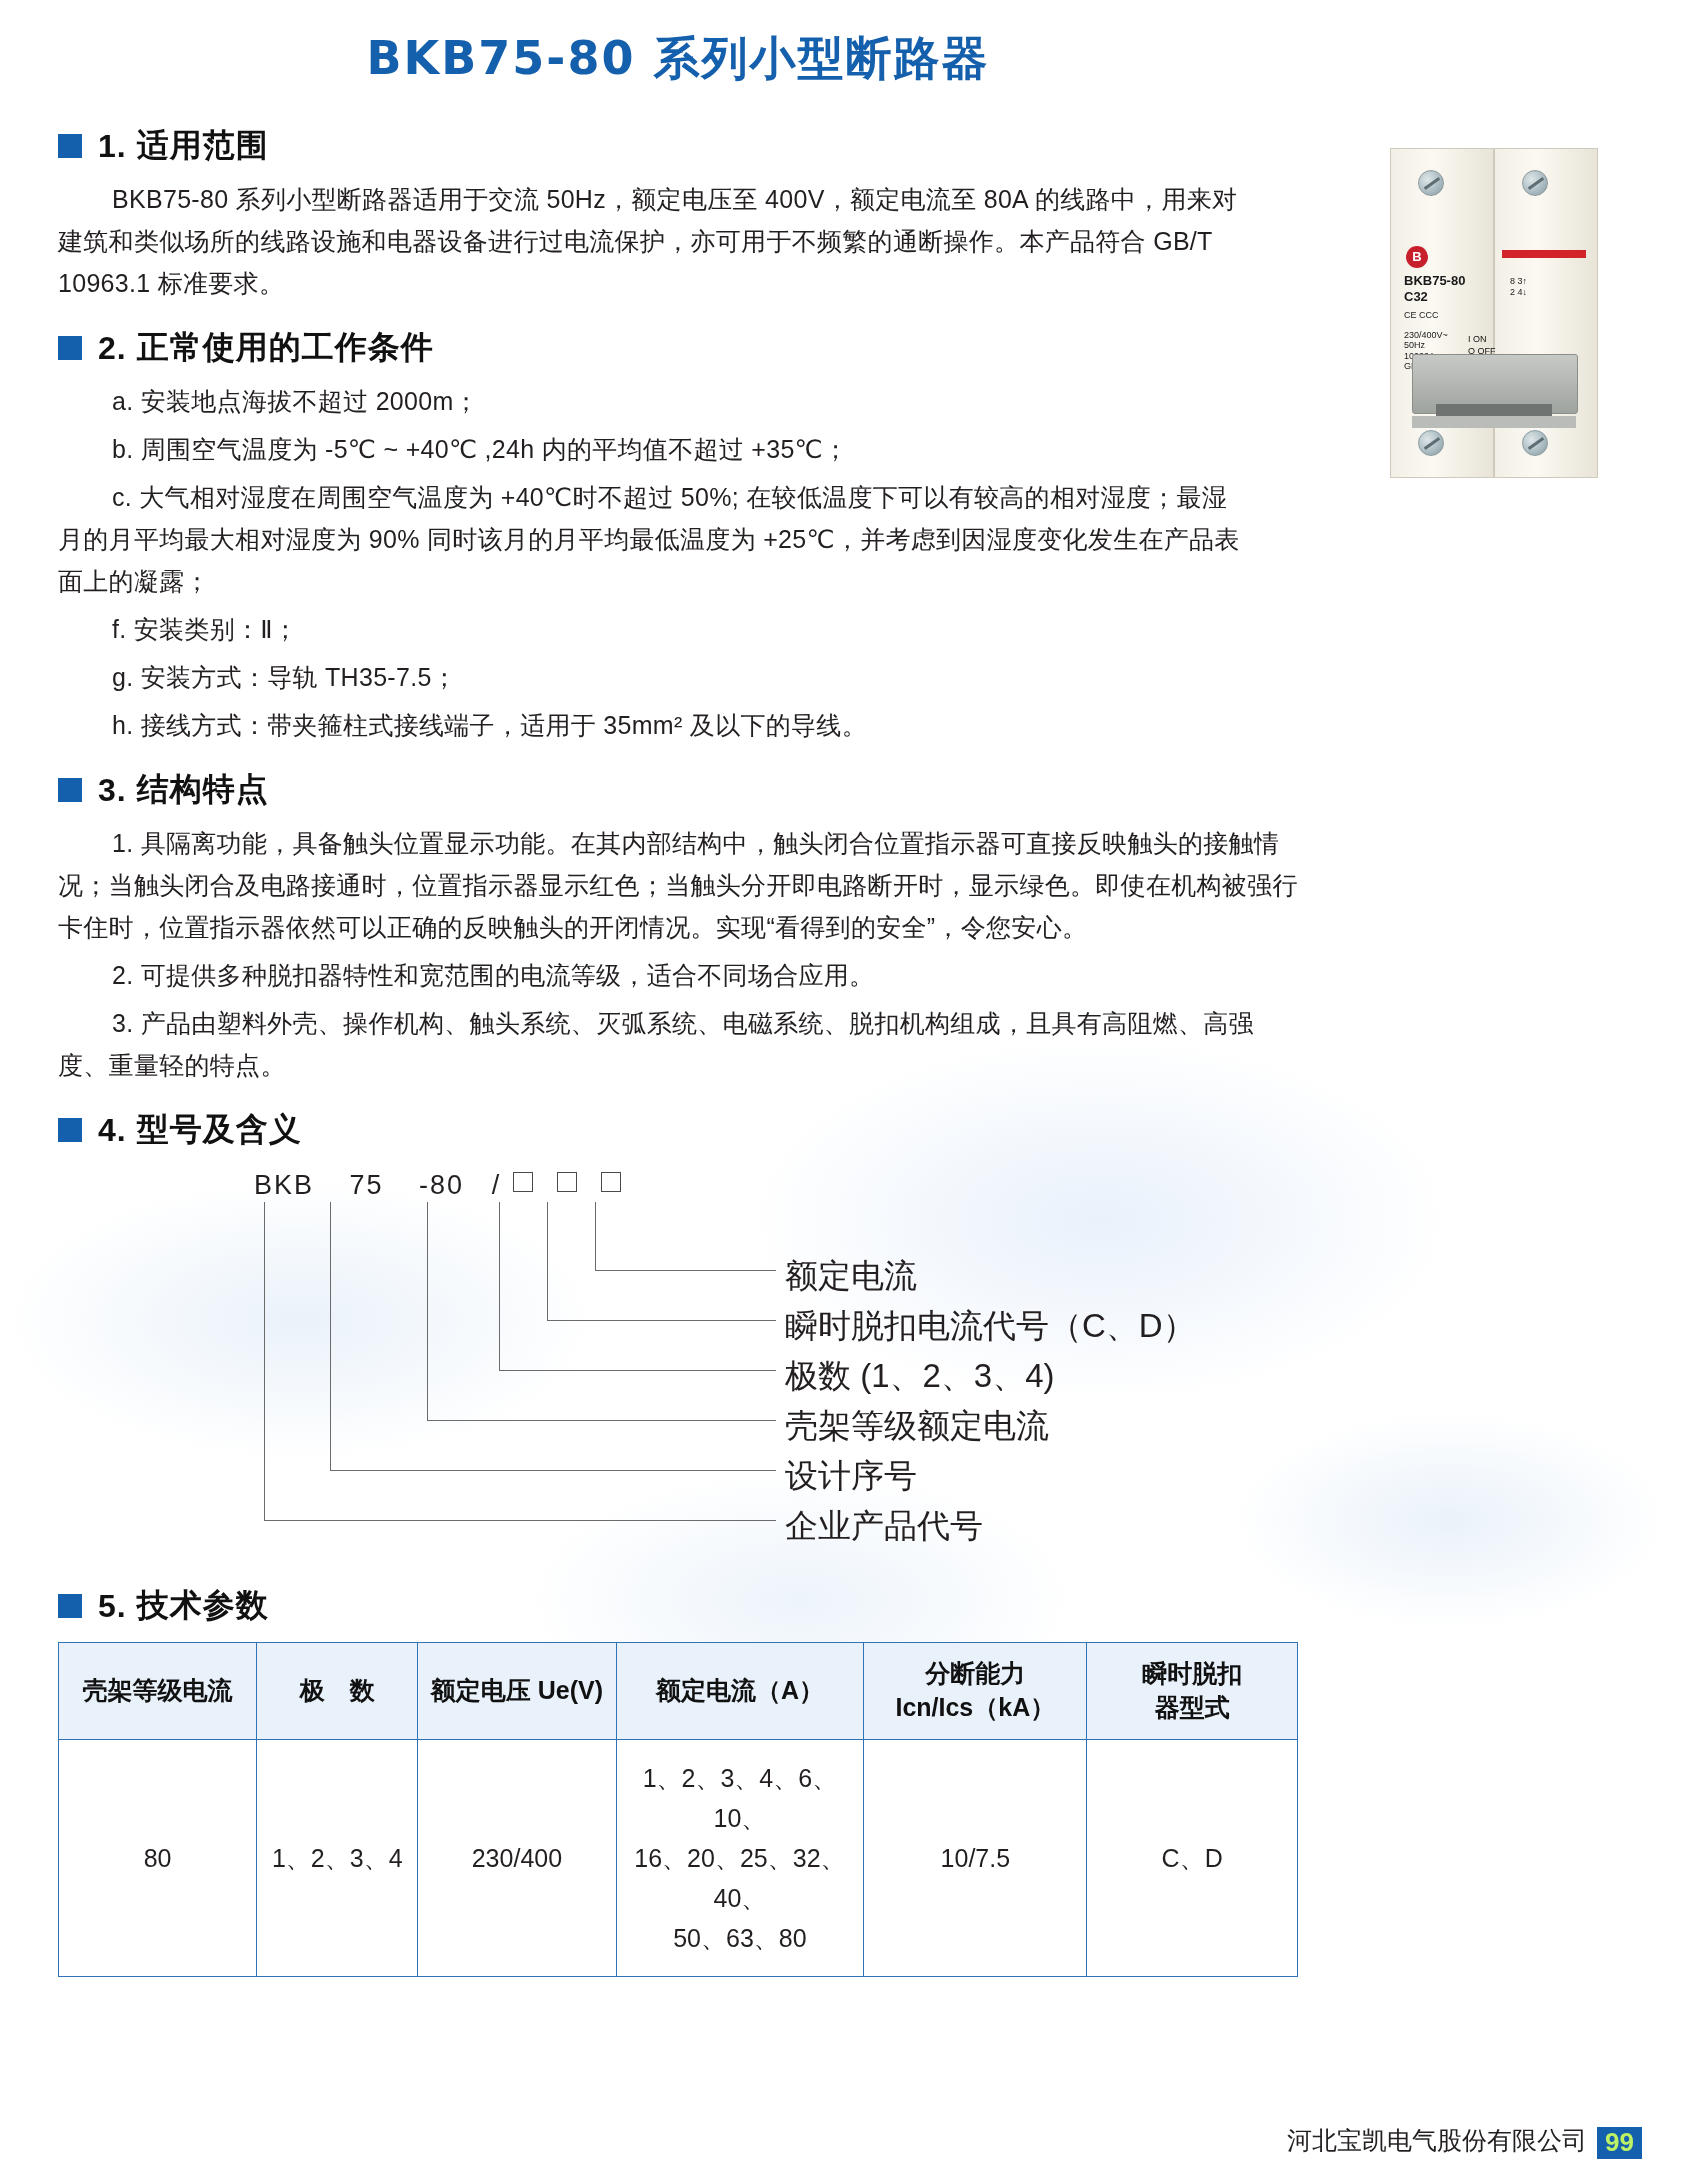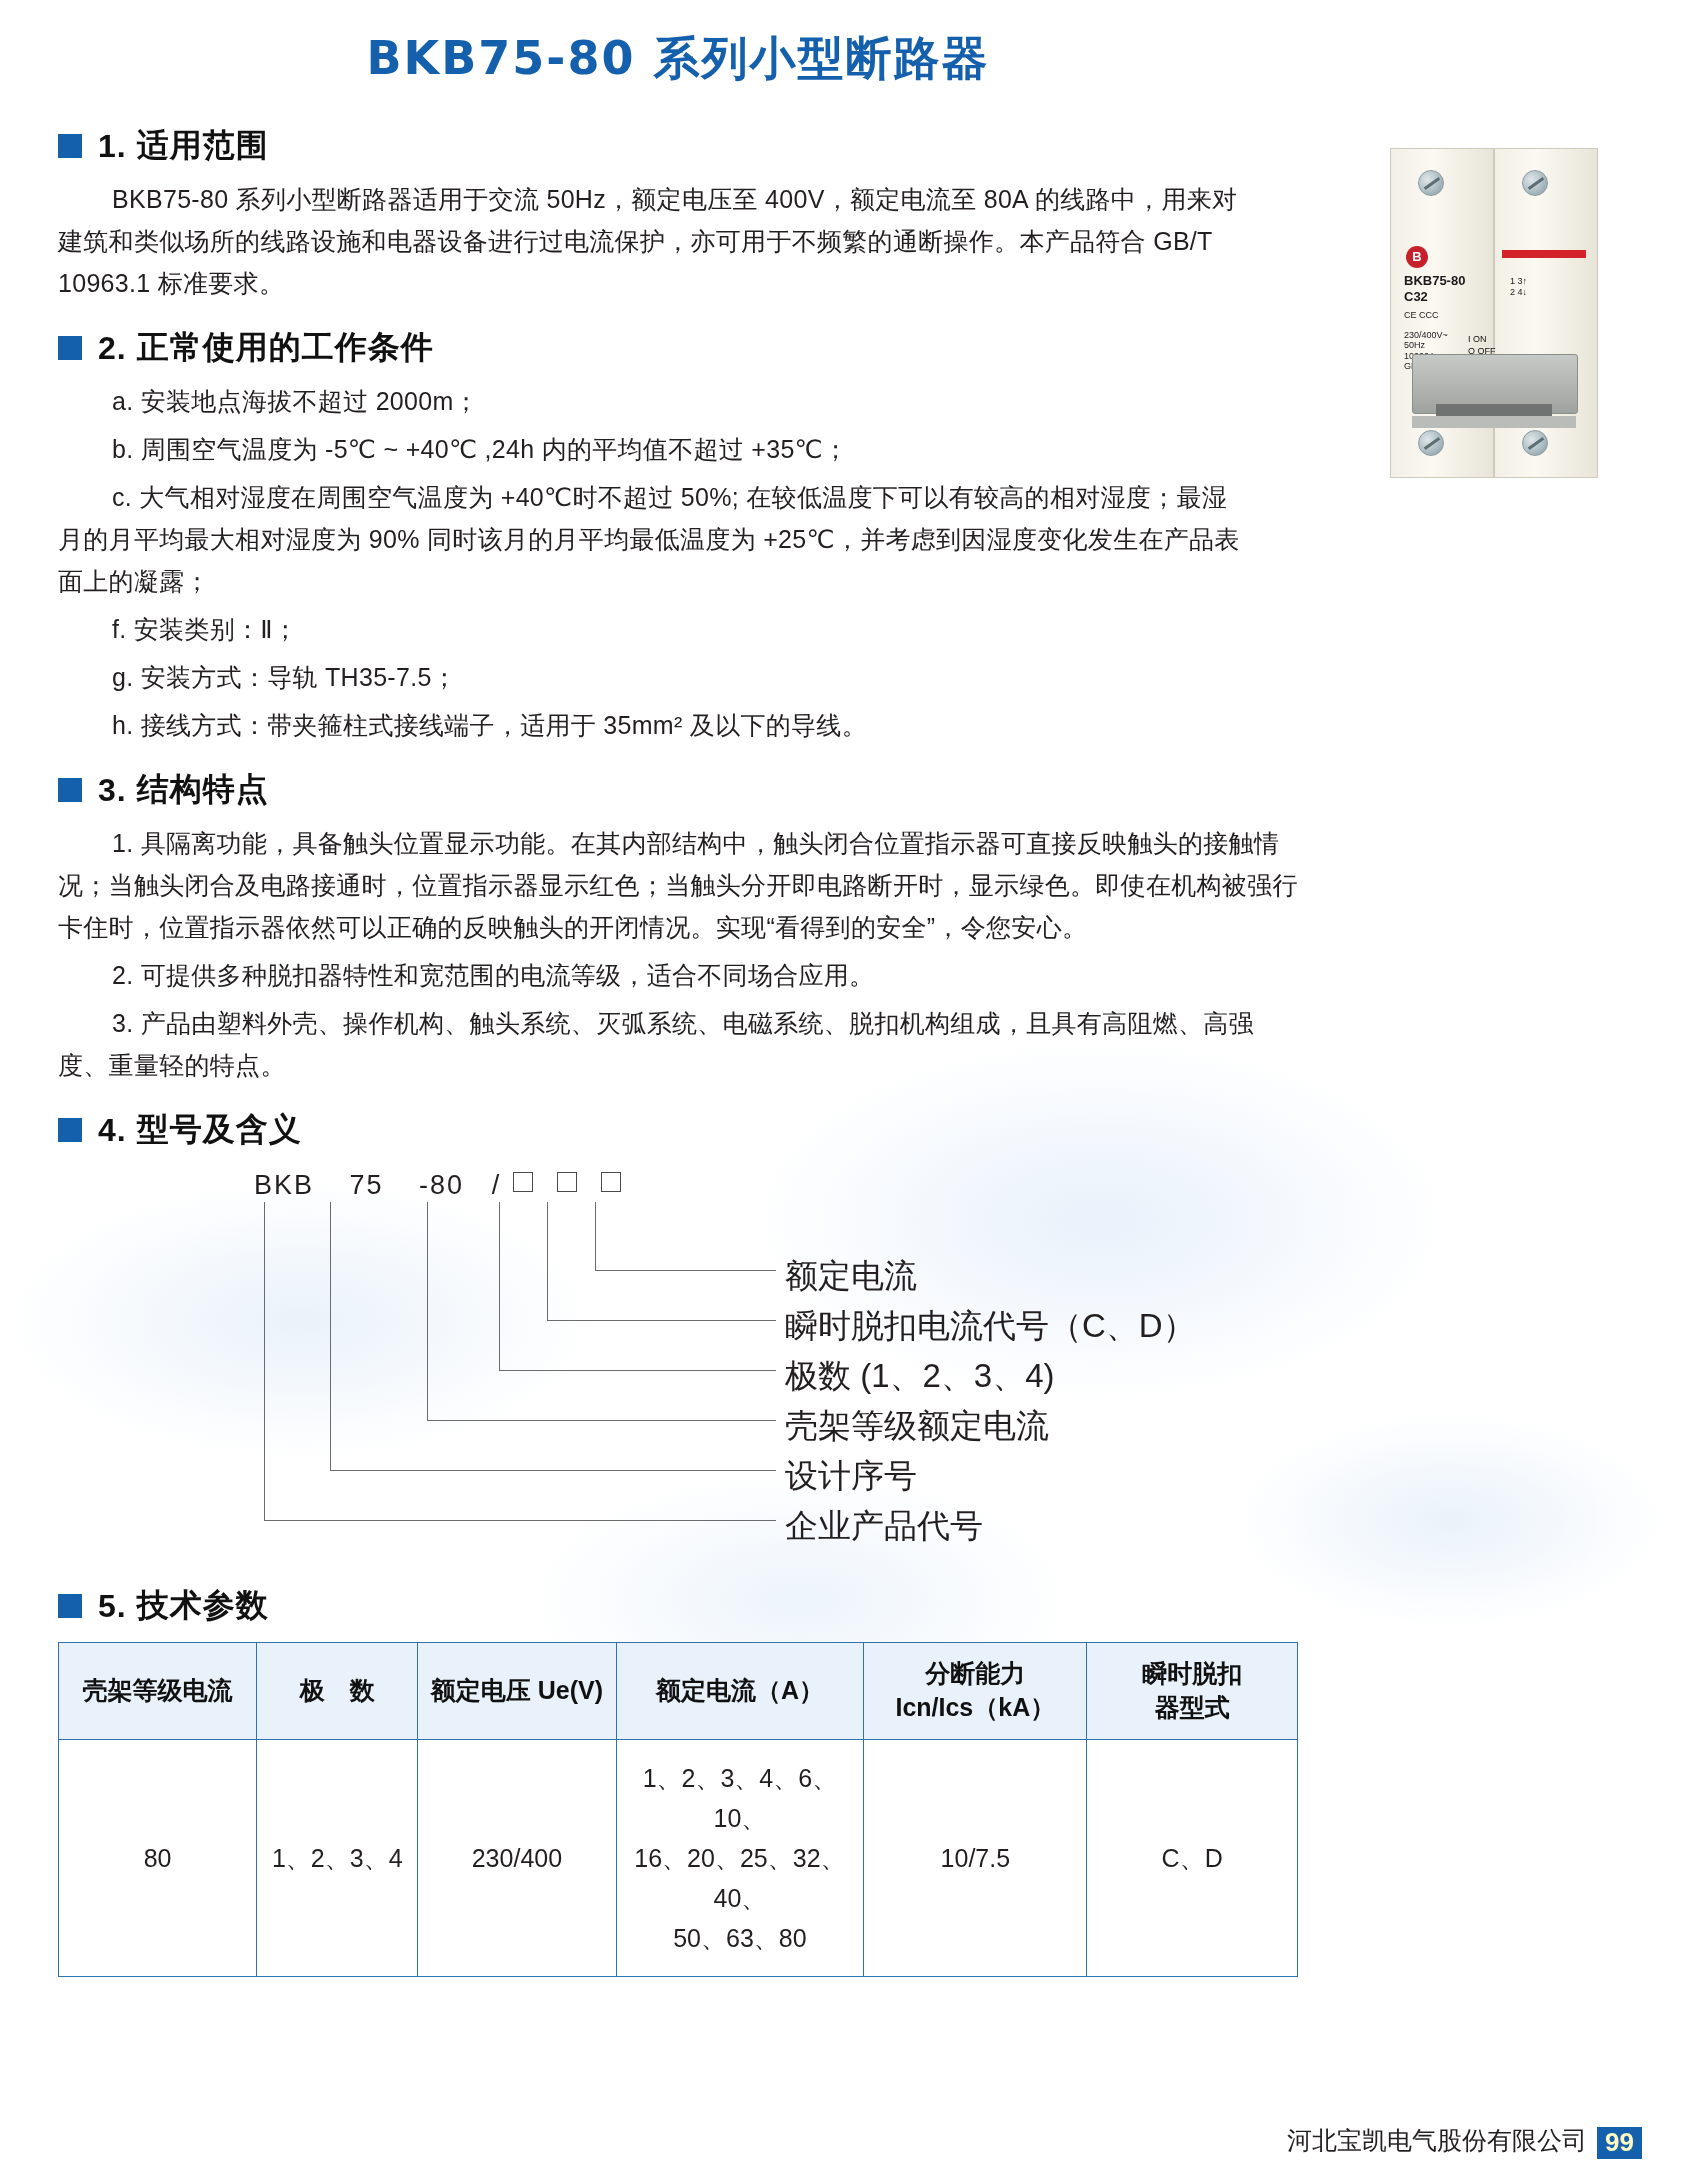--- a/index.html
+++ b/index.html
@@ -266,21 +266,21 @@
     z-index: 3;
   }
   .footer .company {
     font-size: 25px;
     color: #231f20;
     margin-right: 10px;
     padding-bottom: 2px;
   }
   .footer .pageno {
     background: #1560ac;
-    color: #fef9c3;
+    color: #bef264;
     font-size: 26px;
     font-weight: bold;
     padding: 2px 8px 4px 8px;
     line-height: 1;
   }
 </style>
 </head>
 <body>
 
 <div class="watermark"></div>
@@ -413,21 +413,21 @@
     <div class="mini-txt mini-model">BKB75-80</div>
     <div class="mini-txt mini-c32">C32</div>
     <div class="mini-txt mini-marks">CE  CCC</div>
     <div class="mini-txt mini-specs">
       <div>230/400V~</div>
       <div>50Hz</div>
       <div>10000A</div>
       <div>GB/T10983.1</div>
     </div>
     <div class="right-marks">
-      <div>1 3↑</div>
+      <div>8 3↑</div>
       <div>2 4↓</div>
     </div>
     <div class="onoff">
       <div>I ON</div>
       <div>O OFF</div>
     </div>
     <div class="toggle"></div>
     <div class="dark-slot"></div>
     <div class="toggle-slot"></div>
   </div>

